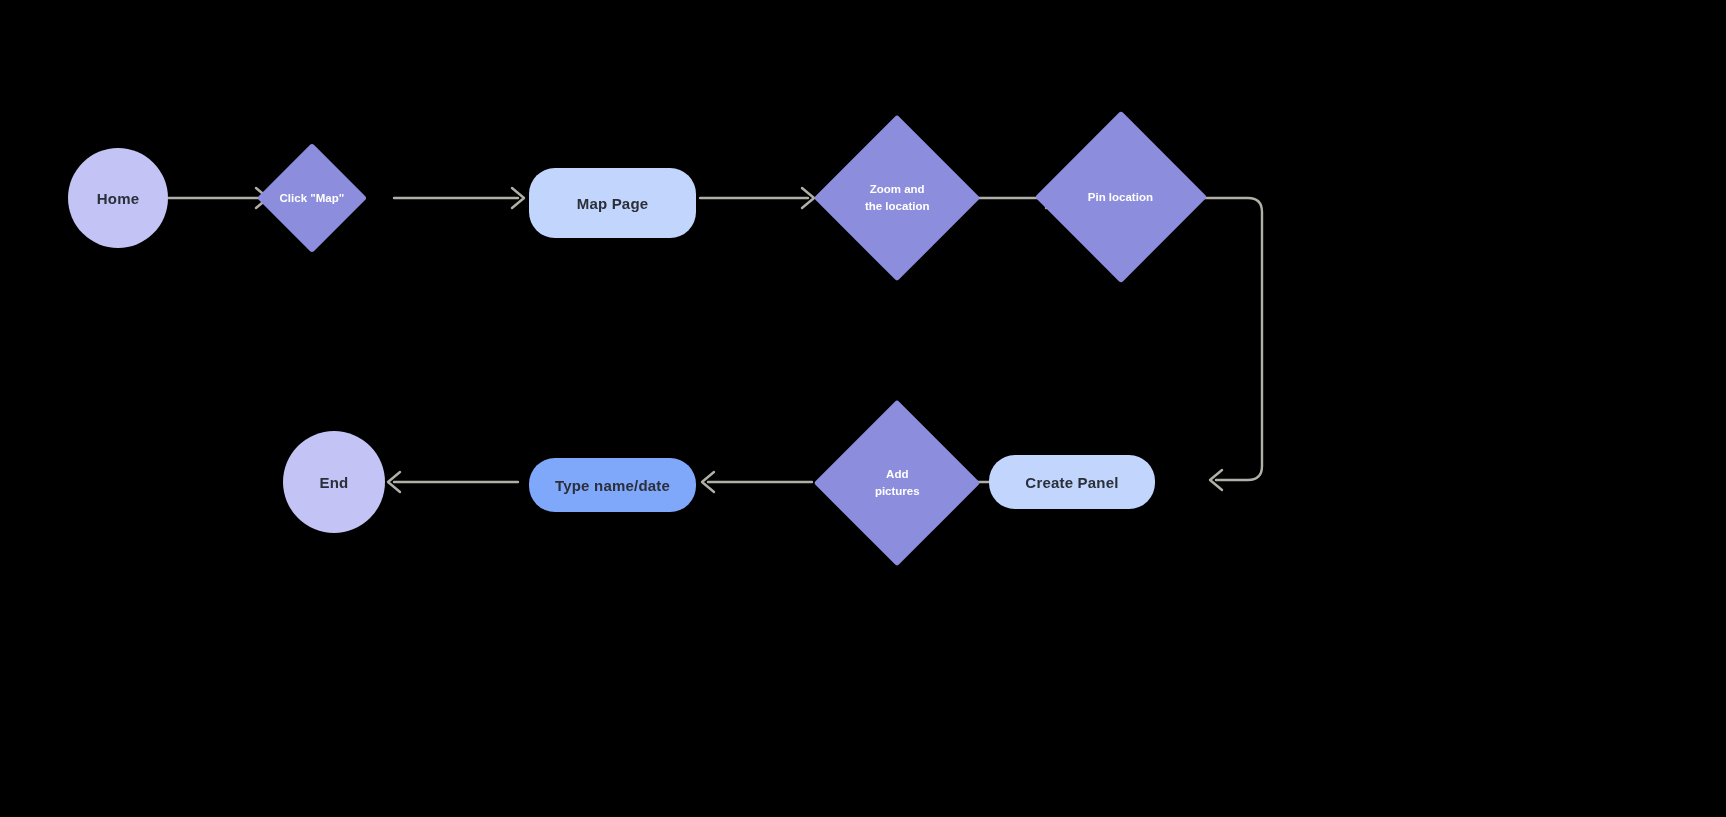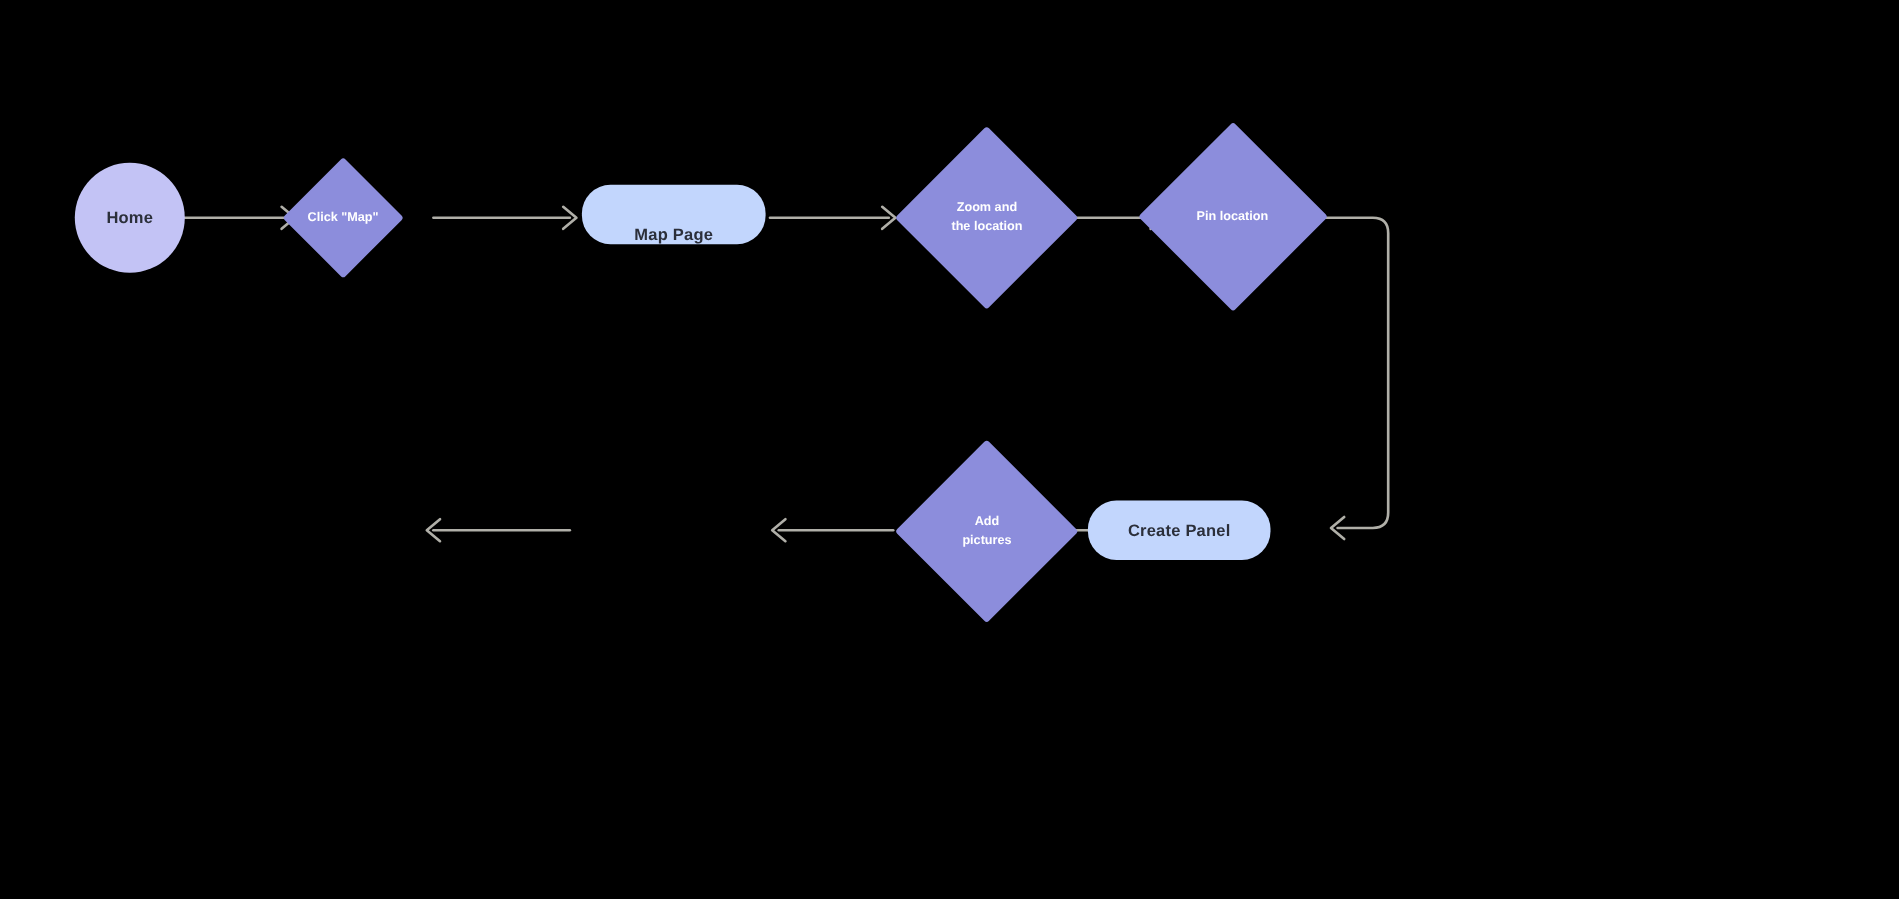--- a/index.html
+++ b/index.html
@@ -111,21 +111,21 @@
   </svg>
 
   <div class="node circle" style="left:68px; top:148px; width:100px; height:100px;">
     <span class="label">Home</span>
   </div>
 
   <div class="node diamond" style="left:273px; top:159px; width:78px; height:78px;">
     <span class="label">Click "Map"</span>
   </div>
 
-  <div class="node rounded" style="left:529px; top:168px; width:167px; height:54px;align-items:flex-end;">
+  <div class="node rounded" style="left:529px; top:168px; width:167px; height:70px;">
     <span class="label">Map Page</span>
   </div>
 
   <div class="node diamond" style="left:838px; top:139px; width:118px; height:118px;">
     <span class="label">Zoom and
 the location</span>
   </div>
 
   <div class="node diamond" style="left:1060px; top:136px; width:122px; height:122px;">
     <span class="label">Pin location</span>
@@ -133,15 +133,21 @@
 
   <div class="node rounded" style="left:989px; top:455px; width:166px; height:54px;">
     <span class="label">Create Panel</span>
   </div>
 
   <div class="node diamond" style="left:838px; top:424px; width:118px; height:118px;">
     <span class="label">Add
 pictures</span>
   </div>
 
+  <div class="node rounded accent" style="left:529px; top:458px; width:167px; height:54px;">
+    <span class="label">Type name/date</span>
+  </div>
 
+  <div class="node circle" style="left:283px; top:431px; width:102px; height:102px;">
+    <span class="label">End</span>
+  </div>
 
 </div>
 
 </body></html>

